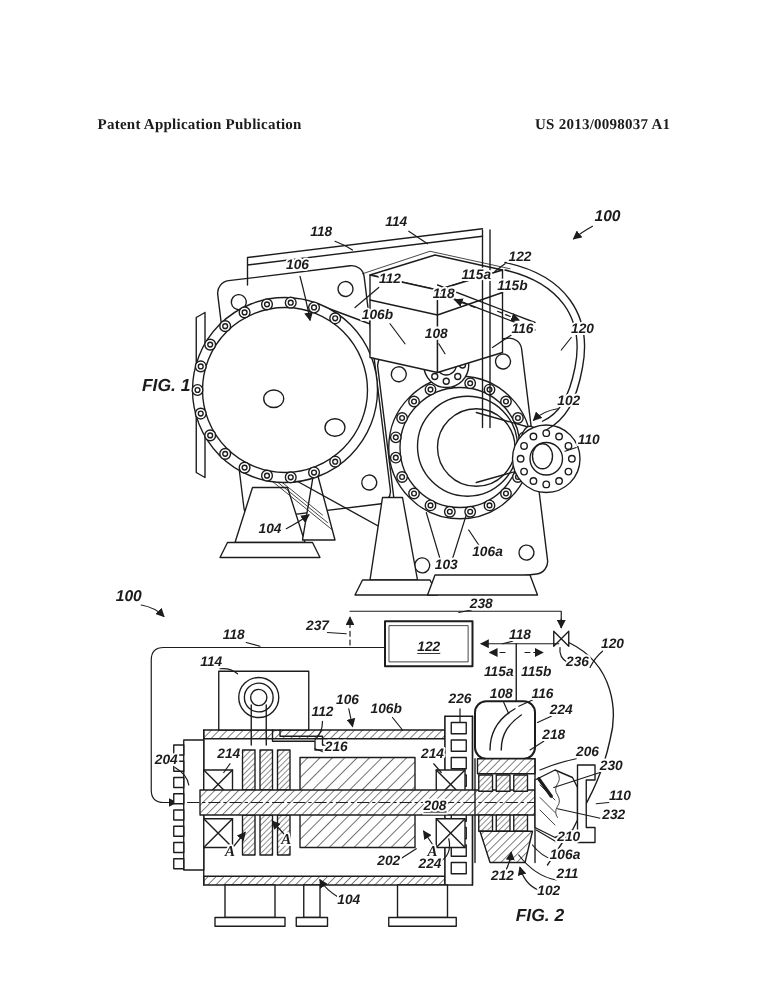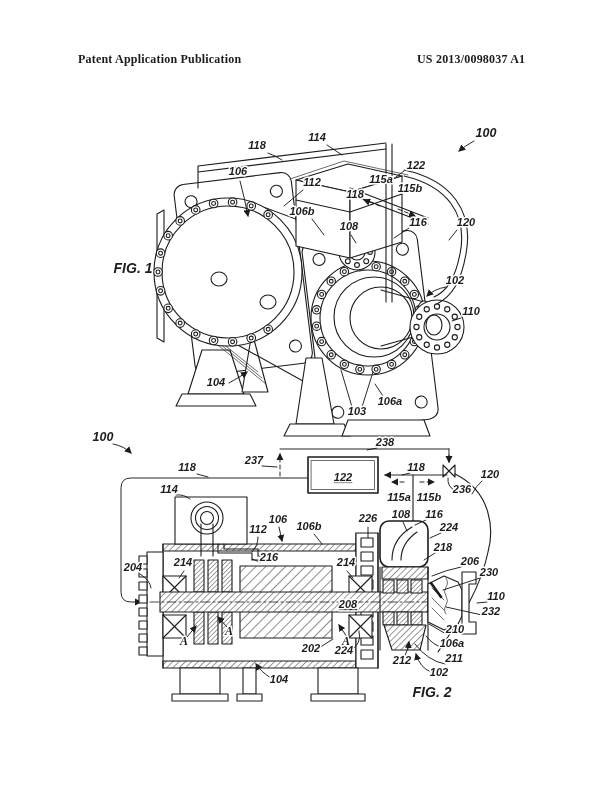--- a/index.html
+++ b/index.html
@@ -1,22 +1,22 @@
 <!DOCTYPE html>
 <html style="--ink: #1c1c1c; --paper: #ffffff;"><head>
 <meta charset="utf-8">
 <style>
   :root { --ink:#1c1c1c; --paper:#ffffff; }
   html,body { margin:0; padding:0; }
   body { width:614px; height:792px; background:var(--paper); position:relative;
          font-family:"Liberation Serif", serif; overflow:hidden; }
-  .page { position:absolute; inset:0; }
+  .page { position:absolute; inset:0;margin-top:40px; }
   .hdr { position:absolute; top:52px; font:bold 12px "Liberation Serif", serif;
          color:var(--ink); white-space:pre; letter-spacing:.2px; }
-  .hdr.l { left:78px; } .hdr.c { left:255px; } .hdr.r { left:417px; }
+  .hdr.l { left:78px; } .hdr.c { left:255px; } .hdr.r { left:428px; }
   svg { position:absolute; left:0; top:0; }
   .art { stroke:var(--ink); fill:none; stroke-width:1.1; stroke-linejoin:round; stroke-linecap:round; }
   .thin { stroke-width:.65; }
   .thick { stroke-width:1.6; }
   .lead { stroke-width:.95; fill:none; }
   .dash { stroke-dasharray:4 3; }
   .cl   { stroke-dasharray:9 3 2 3; stroke-width:.8; }
   text.lbl { font:italic 600 11px "Liberation Sans", sans-serif; fill:var(--ink);
              text-anchor:middle; stroke:#fff; stroke-width:3px; paint-order:stroke; }
   text.bold { font:italic 700 12.5px "Liberation Sans", sans-serif; }

